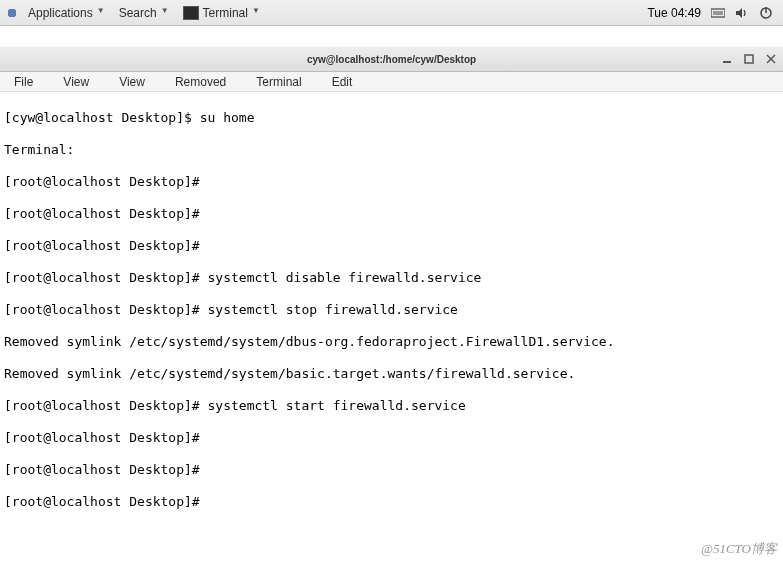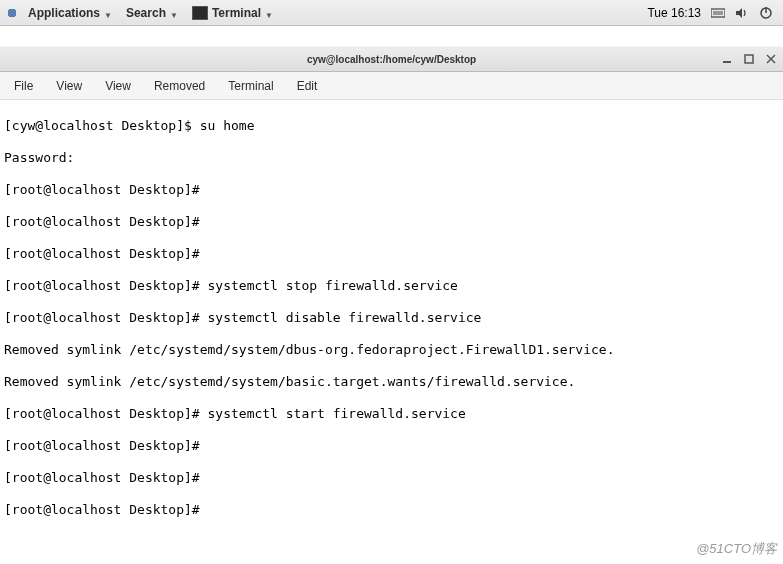--- a/index.html
+++ b/index.html
@@ -32,26 +32,25 @@
     }
     .panel-right {
       margin-left: auto;
       display: flex;
       align-items: center;
       gap: 10px;
       padding-right: 6px;
     }
     .panel-item {
       display: flex;
-      align-items: flex-end;
+      align-items: flex-start;
       gap: 4px;
       padding: 2px 6px;
       cursor: pointer;
       color: #2e2e2e;
-      font-weight: bold;
     }
     .dropdown-arrow {
       font-size: 8px;
       color: #555;
     }
     .gnome-icon {
       width: 16px;
       height: 16px;
       display: inline-block;
     }
@@ -110,26 +109,26 @@
       height: 16px;
       display: flex;
       align-items: center;
       justify-content: center;
       cursor: pointer;
       color: #555;
       font-size: 12px;
       font-weight: bold;
     }
     .menubar {
-      height: 28px;
+      height: 20px;
       background: #f5f5f5;
       display: flex;
       align-items: center;
       padding: 0 6px;
-      gap: 7px;
+      gap: 14px;
       border-bottom: 1px solid #e0e0e0;
     }
     .menu-item {
       padding: 3px 8px;
       cursor: pointer;
       color: #2e2e2e;
     }
 
     .terminal-content {
       padding: 2px 4px;
@@ -143,21 +142,21 @@
     .term-line {
       display: block;
     }
     .watermark {
       position: absolute;
       right: 6px;
       bottom: 6px;
       font-size: 13px;
       color: #9a9a9a;
       font-style: italic;
-      font-family: Liberation Sans, sans-serif;
+      font-family: Liberation Serif, serif;
     }
   </style>
 </head>
 <body>
 
 <div class="top-panel">
   <div class="panel-left">
     <span class="gnome-icon gnome-foot"></span>
     <div class="panel-item">
       <span>Applications</span>
@@ -167,21 +166,21 @@
       <span>Search</span>
       <span class="dropdown-arrow">▼</span>
     </div>
     <div class="panel-item">
       <span class="term-icon-panel"></span>
       <span>Terminal</span>
       <span class="dropdown-arrow">▼</span>
     </div>
   </div>
   <div class="panel-right">
-    <span>Tue 16:13</span>
+    <span>Tue 04:49</span>
     <span class="tray-icon">
       <svg width="14" height="12" viewBox="0 0 14 12">
           <rect x="0" y="2" width="14" height="8" fill="none" stroke="#444" stroke-width="1.2"></rect>
           <line x1="2" y1="5" x2="12" y2="5" stroke="#444"></line>
           <line x1="2" y1="7" x2="12" y2="7" stroke="#444"></line>
         </svg>
     </span>
     <span class="tray-icon">
       <svg width="14" height="14" viewBox="0 0 14 14">
           <polygon points="1,5 4,5 7,2 7,12 4,9 1,9" fill="#444"></polygon>
@@ -226,26 +225,26 @@
     <div class="menu-item">File</div>
     <div class="menu-item">View</div>
     <div class="menu-item">View</div>
     <div class="menu-item">Removed</div>
     <div class="menu-item">Terminal</div>
     <div class="menu-item">Edit</div>
   </div>
 
   <div class="terminal-content">
 <span class="term-line">[cyw@localhost Desktop]$ su home</span>
-<span class="term-line">Password:</span>
-<span class="term-line">[root@localhost Desktop]#</span>
-<span class="term-line">[root@localhost Desktop]#</span>
-<span class="term-line">[root@localhost Desktop]#</span>
+<span class="term-line">Terminal:</span>
+<span class="term-line">[root@localhost Desktop]#</span>
+<span class="term-line">[root@localhost Desktop]#</span>
+<span class="term-line">[root@localhost Desktop]#</span>
+<span class="term-line">[root@localhost Desktop]# systemctl disable firewalld.service</span>
 <span class="term-line">[root@localhost Desktop]# systemctl stop firewalld.service</span>
-<span class="term-line">[root@localhost Desktop]# systemctl disable firewalld.service</span>
 <span class="term-line">Removed symlink /etc/systemd/system/dbus-org.fedoraproject.FirewallD1.service.</span>
 <span class="term-line">Removed symlink /etc/systemd/system/basic.target.wants/firewalld.service.</span>
 <span class="term-line">[root@localhost Desktop]# systemctl start firewalld.service</span>
 <span class="term-line">[root@localhost Desktop]#</span>
 <span class="term-line">[root@localhost Desktop]#</span>
 <span class="term-line">[root@localhost Desktop]#</span>
 
 
 
 

